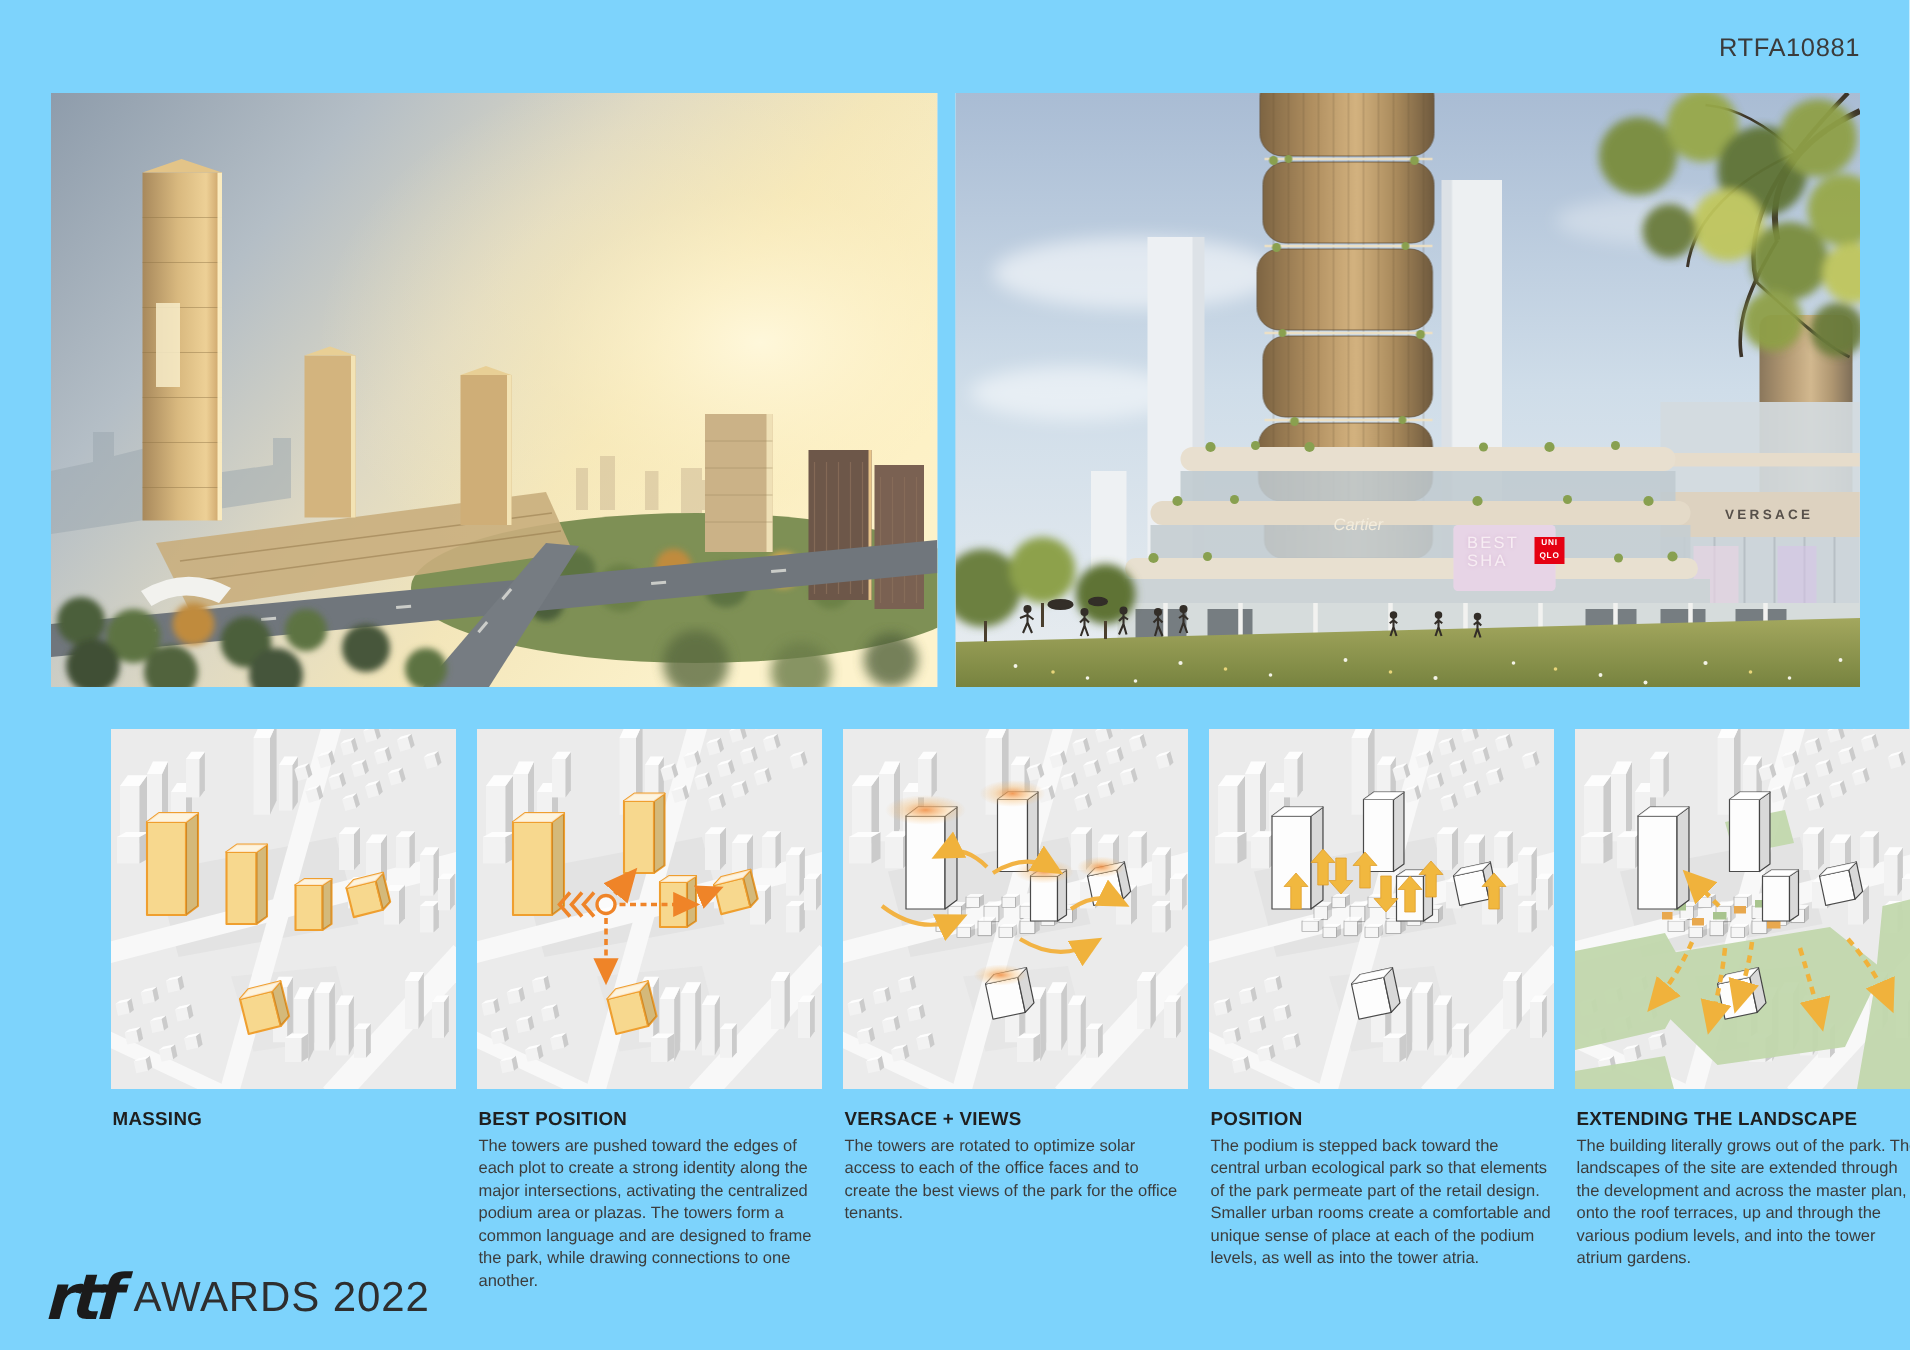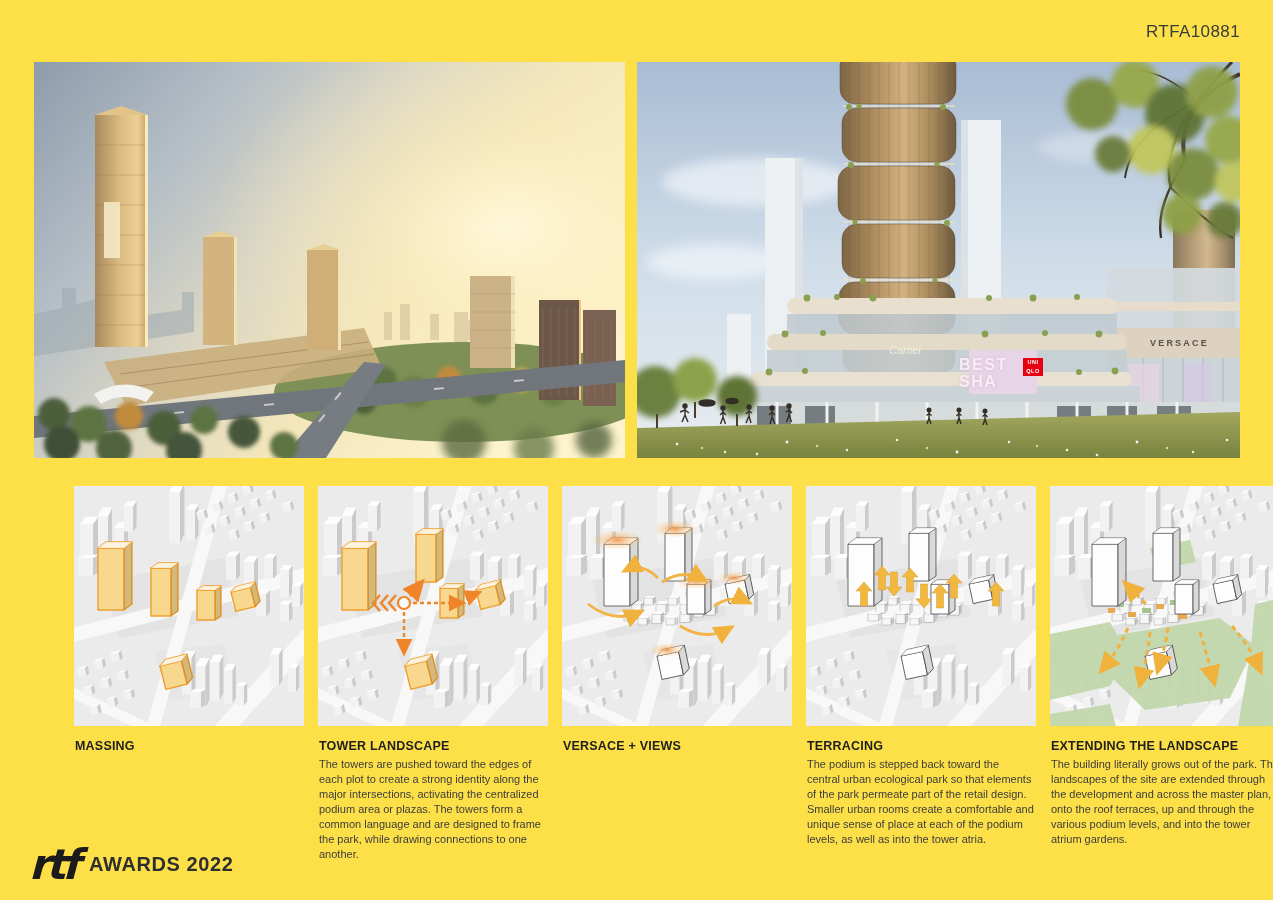--- a/index.html
+++ b/index.html
@@ -1,35 +1,35 @@
 <!DOCTYPE html>
 <html><head>
 <meta charset="utf-8">
 <style>
   html,body{margin:0;padding:0;background:#ffffff;}
   body{width:1273px;height:900px;position:relative;font-family:"Liberation Sans",sans-serif;color:#222;}
-  .board{position:absolute;inset:0;background:#fde047;overflow:hidden;}
+  .board{position:absolute;inset:0;background:#7dd3fc;overflow:hidden;}
   .code{position:absolute;top:22px;right:33px;font-size:17px;color:#3b3b3b;letter-spacing:.4px;}
   .render{position:absolute;top:62px;height:396px;overflow:hidden;background:#dfe3e6;}
   .render.left{left:34px;width:591px;}
   .render.right{left:637px;width:603px;}
   .render svg{display:block;}
   .sign{position:absolute;white-space:nowrap;}
   .sign-versace{left:513px;top:276px;font-size:9px;letter-spacing:2.2px;color:#57504a;font-weight:bold;}
   .sign-cartier{left:252px;top:282px;font-family:Liberation Sans, sans-serif;font-style:italic;font-size:11px;color:#f3ecdc;}
-  .sign-led{left:322px;top:295px;font-size:16px;font-weight:bold;color:#f7edf3;line-height:1.05;letter-spacing:1.5px;text-shadow:0 0 3px #d9b7d4;}
+  .sign-led{left:341px;top:295px;font-size:11px;font-weight:normal;color:#f7edf3;line-height:1.05;letter-spacing:1.5px;text-shadow:0 0 3px #d9b7d4;}
   .uniqlo{position:absolute;left:386px;top:296px;width:20px;height:18px;background:#e60012;color:#fff;font-size:5.5px;font-weight:bold;text-align:center;line-height:1.6;letter-spacing:.5px;}
   .panel{position:absolute;top:470px;width:230px;}
   .panel svg{display:block;background:#ececec;}
   .cap{margin-top:13px;text-align:left;padding:0 1px;}
   .cap h3{margin:0 0 4px;font-size:12.5px;font-weight:bold;color:#1f1f1f;letter-spacing:.2px;}
   .cap p{margin:0;font-size:11px;line-height:1.37;color:#3c3c3c;}
   .footer{position:absolute;left:32px;top:846px;display:flex;align-items:center;gap:10px;}
   .logo-rtf{font-family:"DejaVu Sans",sans-serif;font-weight:bold;font-style:italic;font-size:42px;line-height:.9;color:#1b1b1b;letter-spacing:-4px;transform:skewX(-4deg);}
-  .awards{font-size:20px;color:#2e2e2e;letter-spacing:.6px;font-weight:bold;}
+  .awards{font-size:28px;color:#2e2e2e;letter-spacing:.6px;}
   .defs-holder{position:absolute;width:0;height:0;overflow:hidden;}
 </style>
 </head>
 <body>
 
 <div class="board">
 
   <div class="code">RTFA10881</div>
 
   <svg class="defs-holder" aria-hidden="true">
@@ -544,21 +544,21 @@
         <path d="M78 109 l-7 8 l7 8" stroke-width="2.4"></path>
         <path d="M70 109 l-7 8 l7 8" stroke-width="2.4"></path>
         <path d="M62 109 l-7 8 l7 8" stroke-width="2.4"></path>
         <path d="M92 110 L103 97" stroke-width="3" marker-end="url(#mO)"></path>
         <path d="M95 117 H144" stroke-width="2.4" stroke-dasharray="4 3" marker-end="url(#mO)"></path>
         <path d="M148 112 L160 107" stroke-width="2.4" marker-end="url(#mO)"></path>
         <path d="M86 126 V166" stroke-width="2.4" stroke-dasharray="4 3" marker-end="url(#mO)"></path>
       </g>
     </svg>
     <figcaption class="cap">
-      <h3>TOWER LANDSCAPE</h3>
+      <h3>BEST POSITION</h3>
       <p>The towers are pushed toward the edges of each plot to create a strong identity along the major intersections, activating the centralized podium area or plazas. The towers form a common language and are designed to frame the park, while drawing connections to one another.</p>
     </figcaption>
   </figure>
 
   <figure class="panel" style="left:522px">
     <svg viewBox="0 0 230 240" width="230" height="240">
       <use href="#city-base"></use>
       <use href="#podium-cluster"></use>
       <use href="#towers-white"></use>
       <g>
@@ -571,20 +571,21 @@
       <g stroke="#f2b344" stroke-width="2.8" fill="none">
         <path d="M26 118 Q52 138 78 126" marker-end="url(#mY)"></path>
         <path d="M96 92 Q80 76 64 84" marker-end="url(#mY)"></path>
         <path d="M100 96 Q122 82 142 94" marker-end="url(#mY)"></path>
         <path d="M118 140 Q144 156 168 142" marker-end="url(#mY)"></path>
         <path d="M152 120 Q170 108 186 116" marker-end="url(#mY)"></path>
       </g>
     </svg>
     <figcaption class="cap">
       <h3>VERSACE + VIEWS</h3>
+      <p>The towers are rotated to optimize solar access to each of the office faces and to create the best views of the park for the office tenants.</p>
     </figcaption>
   </figure>
 
   <figure class="panel" style="left:766px">
     <svg viewBox="0 0 230 240" width="230" height="240">
       <defs>
         <g id="arrUp">
             <polygon points="-3.5,24 -3.5,9 -8,9 0,0 8,9 3.5,9 3.5,24" fill="#f1b83f" stroke="#dd9c28" stroke-width=".5"></polygon>
           </g>
       </defs>
@@ -594,21 +595,21 @@
       <use href="#arrUp" transform="translate(58,96)"></use>
       <use href="#arrUp" transform="translate(76,80)"></use>
       <use href="#arrUp" transform="translate(104,82)"></use>
       <use href="#arrUp" transform="translate(134,98)"></use>
       <use href="#arrUp" transform="translate(148,88)"></use>
       <use href="#arrUp" transform="translate(190,96)"></use>
       <use href="#arrUp" transform="translate(88,110) rotate(180)"></use>
       <use href="#arrUp" transform="translate(118,122) rotate(180)"></use>
     </svg>
     <figcaption class="cap">
-      <h3>TERRACING</h3>
+      <h3>POSITION</h3>
       <p>The podium is stepped back toward the central urban ecological park so that elements of the park permeate part of the retail design. Smaller urban rooms create a comfortable and unique sense of place at each of the podium levels, as well as into the tower atria.</p>
     </figcaption>
   </figure>
 
   <figure class="panel" style="left:1010px">
     <svg viewBox="0 0 230 240" width="230" height="240">
       <use href="#city-base"></use>
       <g fill="#c2d8ad" opacity=".95">
         <path d="M0 148 L60 136 L78 168 L60 200 L0 214 z"></path>
         <path d="M60 150 L170 132 L205 160 L180 212 L95 224 L62 192 z"></path>

